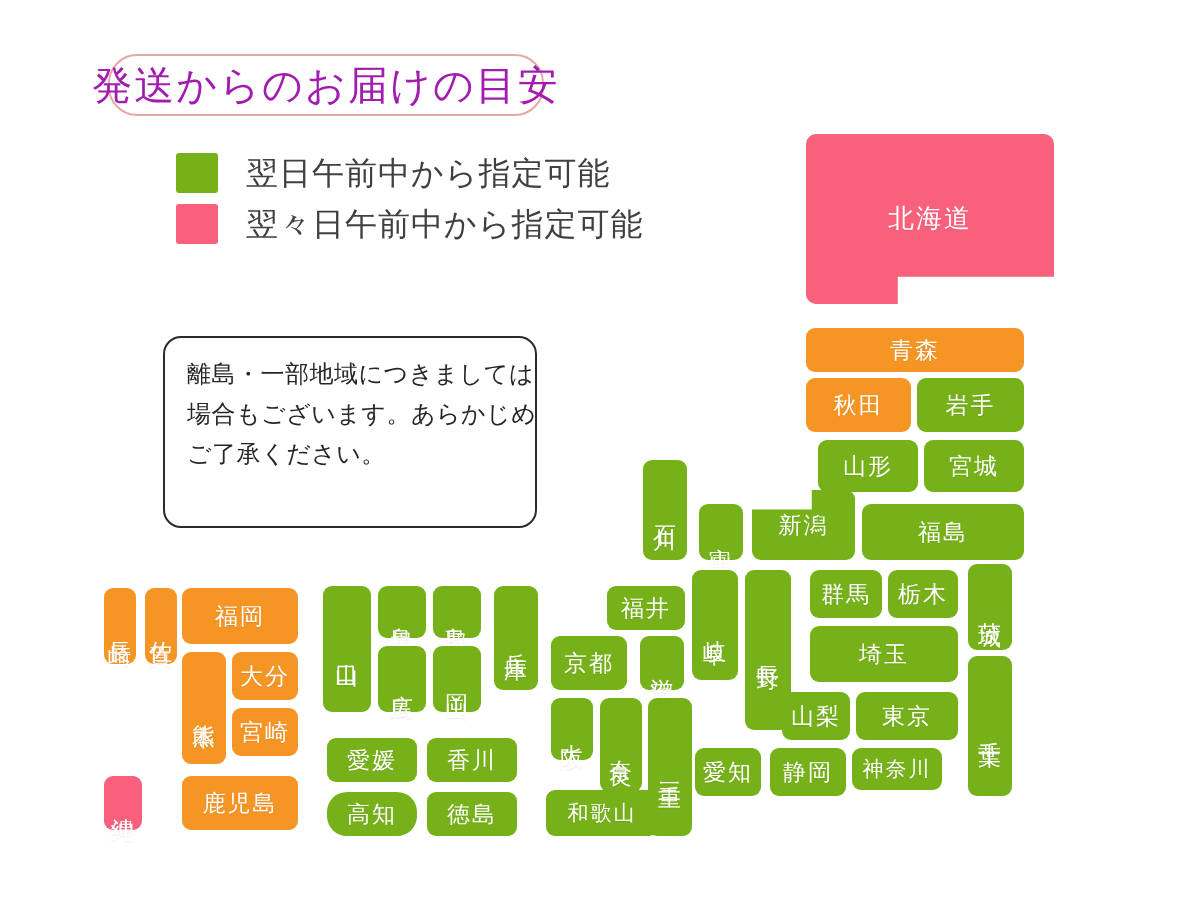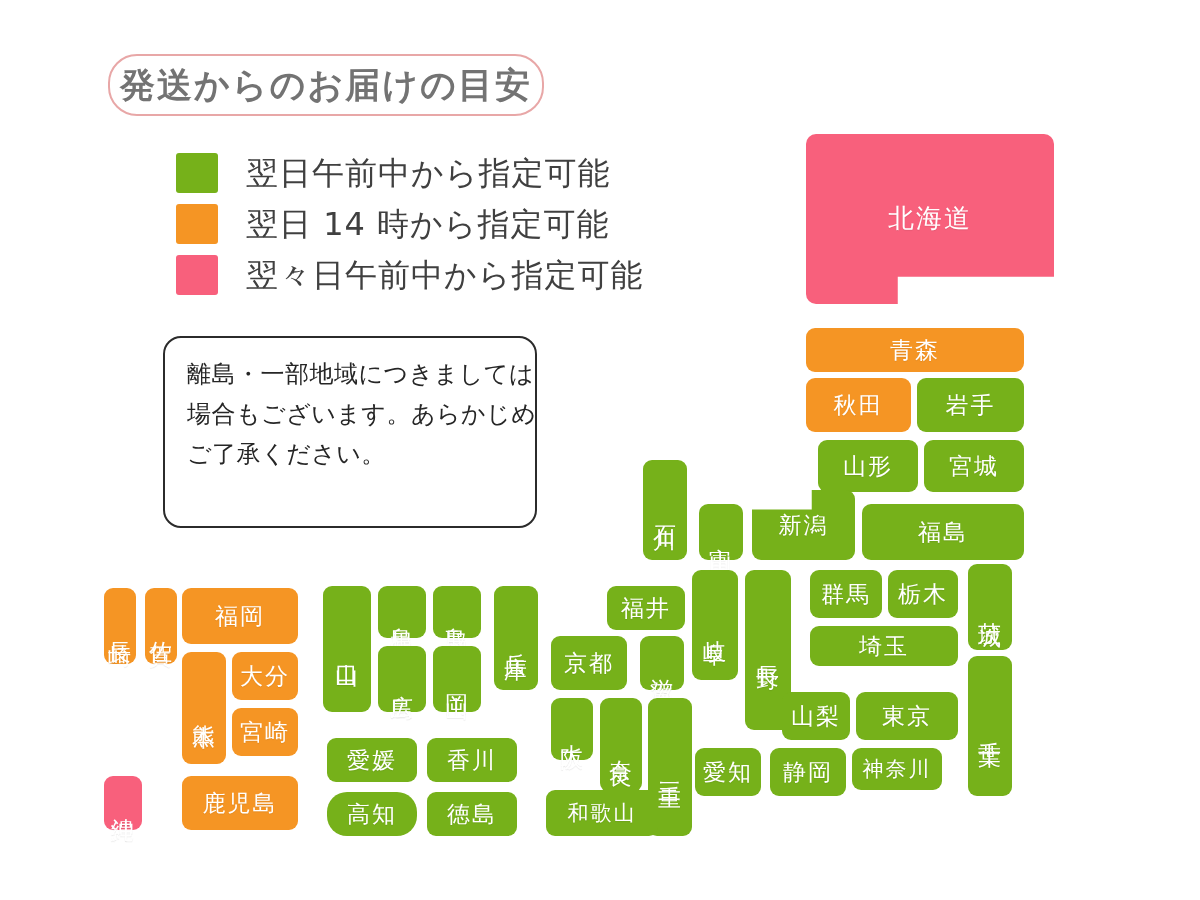--- a/index.html
+++ b/index.html
@@ -13,22 +13,22 @@
   #stage{position:relative;width:1200px;height:900px;background:#fff;}
 
   
   #title-box{
     position:absolute;left:108px;top:54px;width:432px;height:58px;
     border:2px solid #e8a7a7;border-radius:29px;
     background:#fff;
     display:flex;align-items:center;justify-content:center;
   }
   #title-text{
-    font-size:35px;color:#737373;letter-spacing:2px;
-    font-weight:700;line-height:1;white-space:nowrap;
+    font-size:40px;color:#a21caf;letter-spacing:2px;
+    font-weight:400;line-height:1;white-space:nowrap;
   }
 
   
   #legend{position:absolute;left:176px;top:152px;}
   .legend-row{display:flex;align-items:center;height:42px;margin-bottom:9px;}
   .legend-swatch{width:42px;height:40px;border-radius:3px;flex:0 0 auto;}
   .legend-label{
     margin-left:28px;font-size:32px;color:#404040;
     white-space:nowrap;line-height:1;letter-spacing:1px;
   }
@@ -79,24 +79,20 @@
     <span id="title-text">発送からのお届けの目安</span>
   </div>
 
   <div id="legend">
 
     <div class="legend-row">
       <span class="legend-swatch" style="background:#76b11a"></span>
       <span class="legend-label">翌日午前中から指定可能</span>
     </div>
 
-    <div class="legend-row">
-      <span class="legend-swatch" style="background:#f59524"></span>
-      <span class="legend-label">翌日 14 時から指定可能</span>
-    </div>
 
     <div class="legend-row">
       <span class="legend-swatch" style="background:#f8607c"></span>
       <span class="legend-label">翌々日午前中から指定可能</span>
     </div>
 
   </div>
 
   <div id="note-box">
     <div class="note-line">離島・一部地域につきましては</div>
@@ -149,21 +145,21 @@
 
   <div class="pref green" style="left:810px;top:570px;width:72px;height:48px;">
     <span>群馬</span>
   </div>
   <div class="pref green" style="left:888px;top:570px;width:70px;height:48px;">
     <span>栃木</span>
   </div>
   <div class="pref green v" style="left:968px;top:564px;width:44px;height:86px;">
     <span>茨城</span>
   </div>
-  <div class="pref green" style="left:810px;top:626px;width:148px;height:40px;text-align:center;">
+  <div class="pref green" style="left:810px;top:626px;width:148px;height:56px;text-align:center;">
     <span>埼玉</span>
   </div>
   <div class="pref green" style="left:782px;top:692px;width:68px;height:48px;">
     <span>山梨</span>
   </div>
   <div class="pref green" style="left:856px;top:692px;width:102px;height:48px;">
     <span>東京</span>
   </div>
   <div class="pref green v" style="left:968px;top:656px;width:44px;height:140px;">
     <span>千葉</span>

